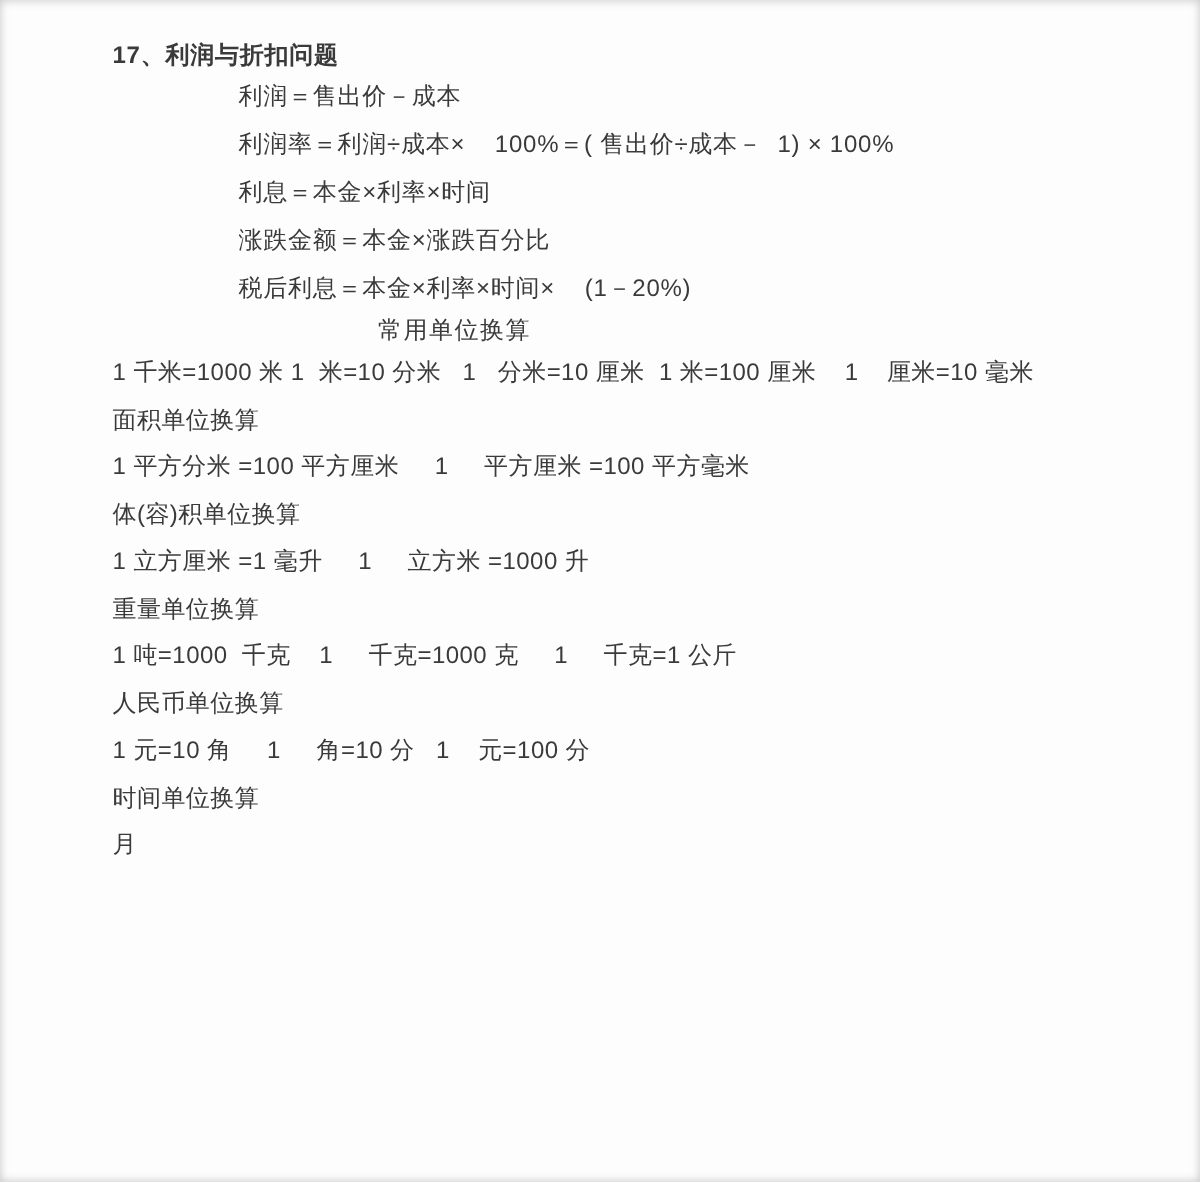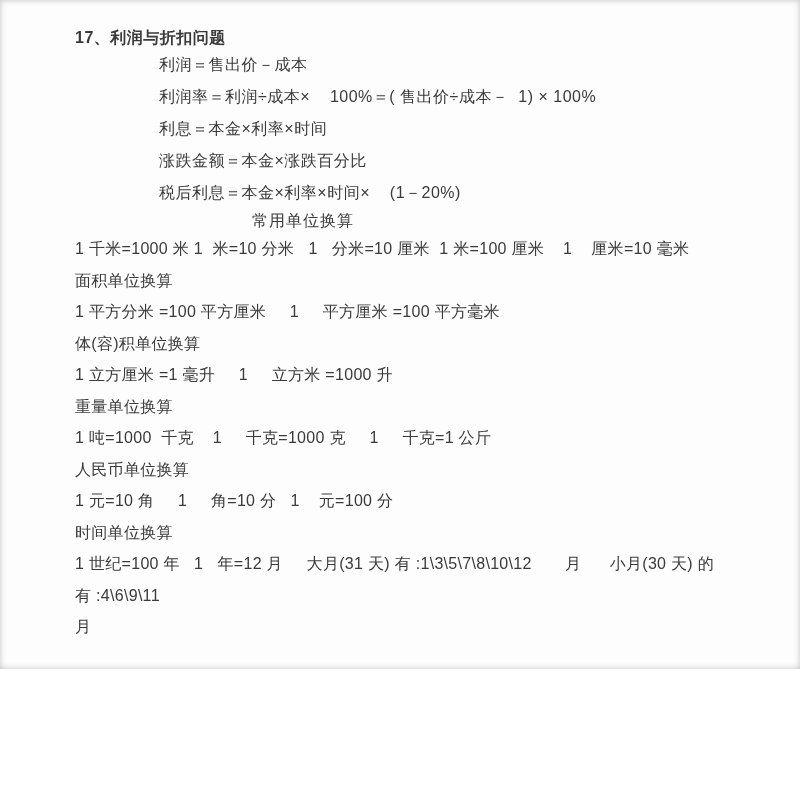--- a/index.html
+++ b/index.html
@@ -3,21 +3,21 @@
 <meta charset="utf-8">
 <style>
   html, body {
     margin: 0;
     padding: 0;
     background: #ffffff;
   }
   .page {
     position: relative;
     width: 800px;
-    height: 669px;
+    height: 788px;
     box-sizing: border-box;
     background: #fdfdfd;
     padding: 18px 70px 0 75px;
     font-family: "Liberation Sans", "DejaVu Sans", sans-serif;
     font-size: 16px;
     color: #3a3a3a;
     overflow: hidden;
   }
   
   .page::after {
@@ -78,16 +78,15 @@
   <p class="uline">体(容)积单位换算</p>
   <p class="uline">1 立方厘米 =1 毫升     1     立方米 =1000 升</p>
 
   <p class="uline">重量单位换算</p>
   <p class="uline">1 吨=1000  千克    1     千克=1000 克     1     千克=1 公斤</p>
 
   <p class="uline">人民币单位换算</p>
   <p class="uline">1 元=10 角     1     角=10 分   1    元=100 分</p>
 
   <p class="uline">时间单位换算</p>
-  <p class="uline">1 世纪=100 年   1   年=12 月     大月(31 天) 有 :1\3\5\7\8\10\12       月      小月(30 天) 的有 :4\6\9\11</p>
   <p class="uline">月</p>
 
 </div>
 
 </body></html>

